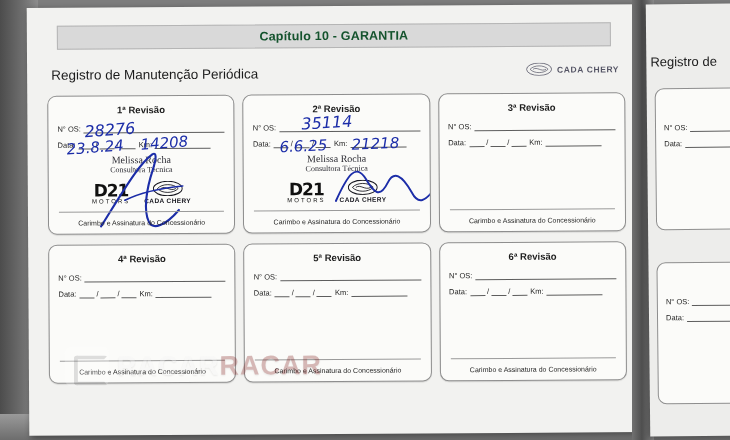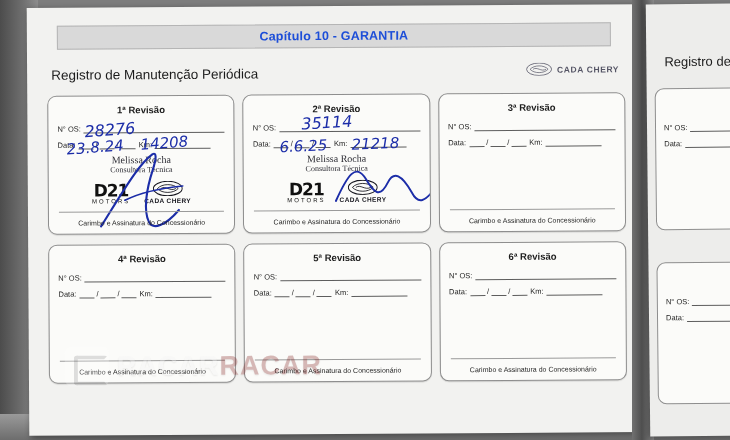--- a/index.html
+++ b/index.html
@@ -63,21 +63,21 @@
     width: 552px; height: 22px;
     background: #d9d9d9;
     border: 1px solid #b5b5b5;
     display: flex;
     align-items: center;
     justify-content: center;
   }
   .chapter-bar .title {
     font-size: 12.5px;
     font-weight: bold;
-    color: #1d4ed8;
+    color: #14532d;
     letter-spacing: .2px;
   }
   .section-title {
     position: absolute;
     left: 24px; top: 60px;
     font-size: 13.5px;
     color: #1b1b1b;
   }
   .brandmark {
     position: absolute;
@@ -223,21 +223,21 @@
     white-space: nowrap;
     transform: rotate(-4deg);
     pointer-events: none;
   }
   .hand.os { font-size: 16px; }
   .hand.line2 { font-size: 15px; }
   .sig-svg { position: absolute; pointer-events: none; }
   
   .rp-title {
     position: absolute;
-    left: 18px; top: 50px;
+    left: 4px; top: 50px;
     font-size: 13px;
     color: #1b1b1b;
     white-space: nowrap;
   }
   .rp-card {
     position: absolute;
     background: #fbfbf9;
     border: 1px solid #8e8e8e;
     border-radius: 9px;
     overflow: hidden;

